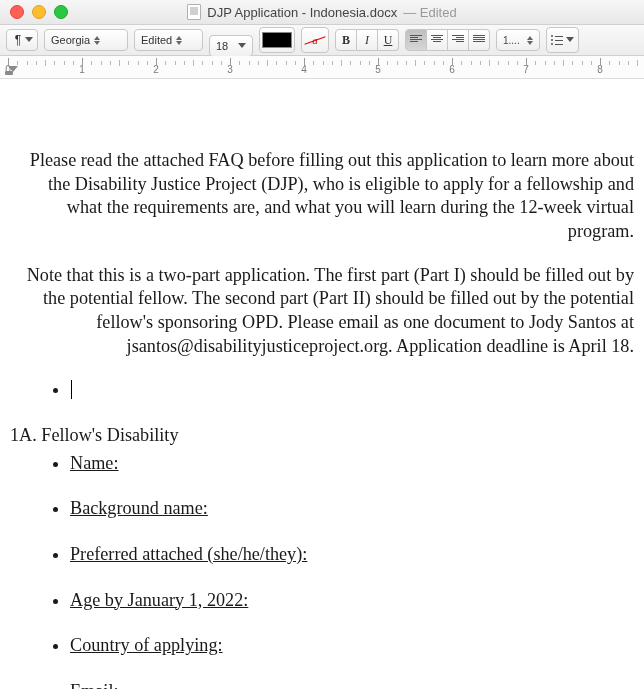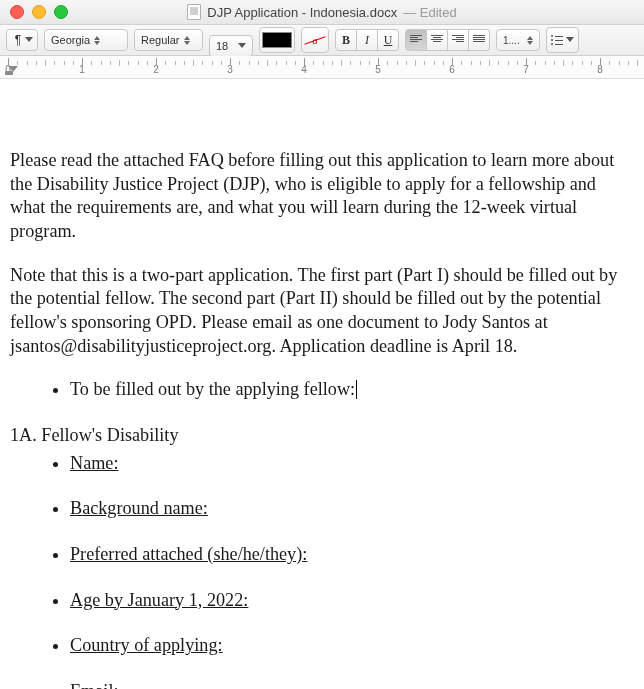--- a/index.html
+++ b/index.html
@@ -179,21 +179,21 @@
 
   
   .page {
     background:#fff;
     padding: 70px 10px 10px 10px;
     font-family: Georgia, "Times New Roman", serif;
     font-size: 18.2px;
     color:#1a1a1a;
     line-height:1.3;
   }
-  .page p { margin: 0 0 20px 0; }
+  .page p { margin: 0 0 20px 0; text-align: right; }
   .page ul {
     list-style: disc;
     margin: 0 0 18px 0;
     padding-left: 60px;
   }
   .page ul li {
     padding:0;
     margin:0 0 22px 0;
   }
   .page ul.tight li { margin-bottom: 22px; text-decoration: underline; }
@@ -242,21 +242,21 @@
       <svg width="6" height="4">
           <polygon points="3,0 6,4 0,4" fill="#666"></polygon>
         </svg>
       <svg width="6" height="4">
           <polygon points="0,0 6,0 3,4" fill="#666"></polygon>
         </svg>
     </span>
   </div>
 
   <div class="ctl combo" style="min-width:55px;">
-    <span>Regular</span>
+    <span>Edited</span>
     <span class="chev">
       <svg width="6" height="4">
           <polygon points="3,0 6,4 0,4" fill="#666"></polygon>
         </svg>
       <svg width="6" height="4">
           <polygon points="0,0 6,0 3,4" fill="#666"></polygon>
         </svg>
     </span>
   </div>
 
@@ -440,21 +440,21 @@
 </div>
 
 <div class="page">
 
   <p>Please read the attached FAQ before filling out this application to learn more about the Disability Justice Project (DJP), who is eligible to apply for a fellowship and what the requirements are, and what you will learn during the 12-week virtual program.</p>
 
   <p>Note that this is a two-part application. The first part (Part I) should be filled out by the potential fellow. The second part (Part II) should be filled out by the potential fellow's sponsoring OPD. Please email as one document to Jody Santos at jsantos@disabilityjusticeproject.org. Application deadline is April 18.</p>
 
   <ul>
     <li>
-      <span>To be filled out by the applying fellow:</span><span class="cursor"></span>
+      <span class="cursor"></span>
     </li>
   </ul>
 
   <div class="sec-head">1A. Fellow's Disability</div>
 
   <ul class="tight" id="fields-list">
 
   <li>Name:</li>
       <li>Background name:</li>
       <li>Preferred attached (she/he/they):</li>

